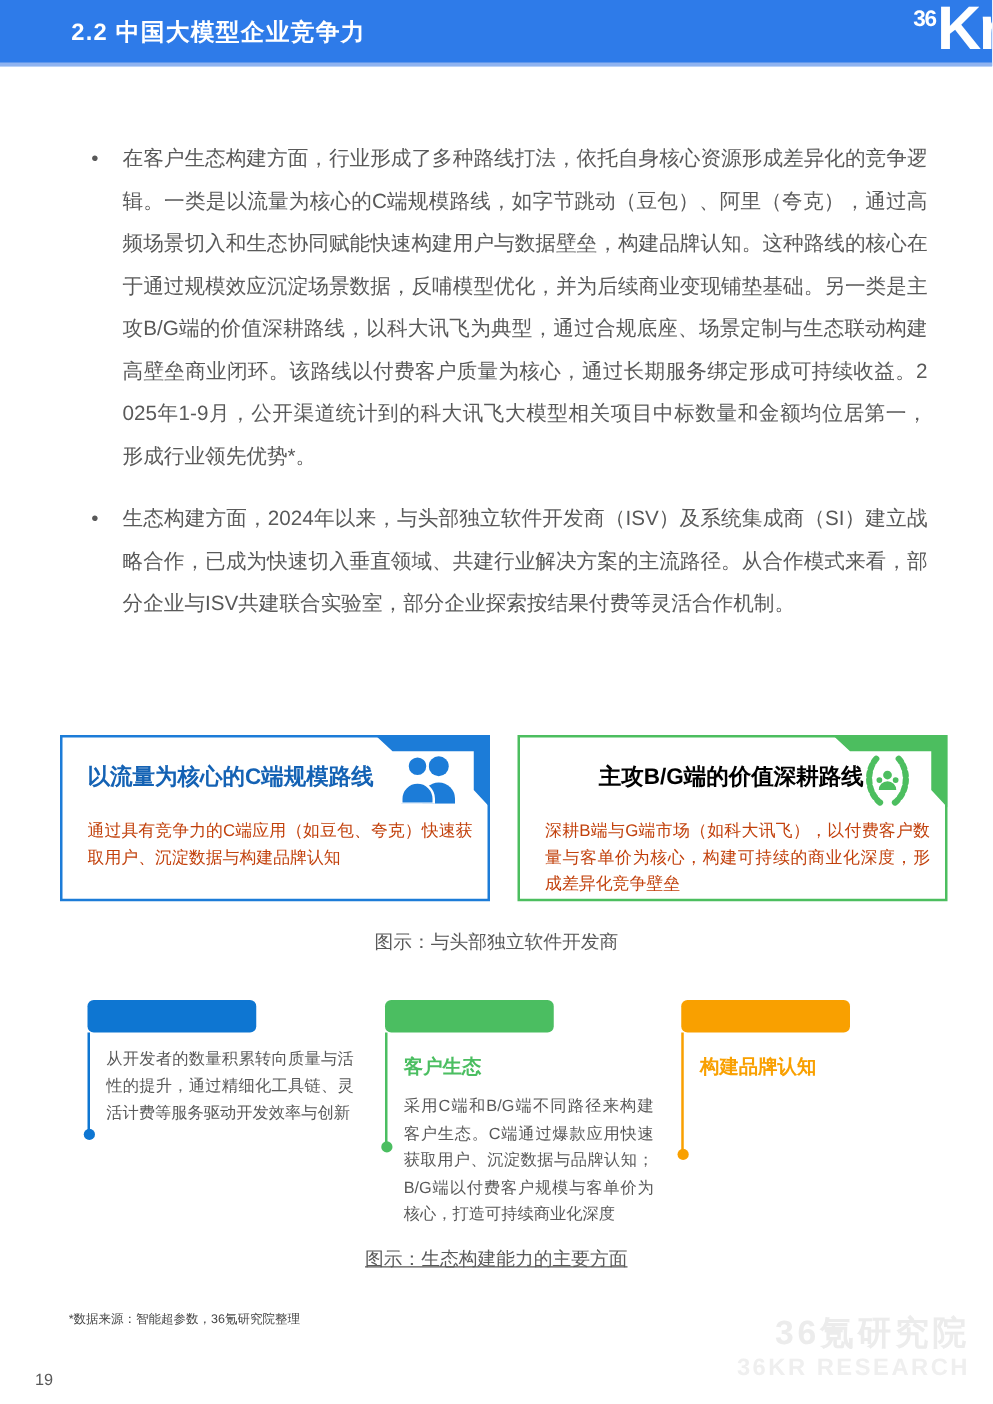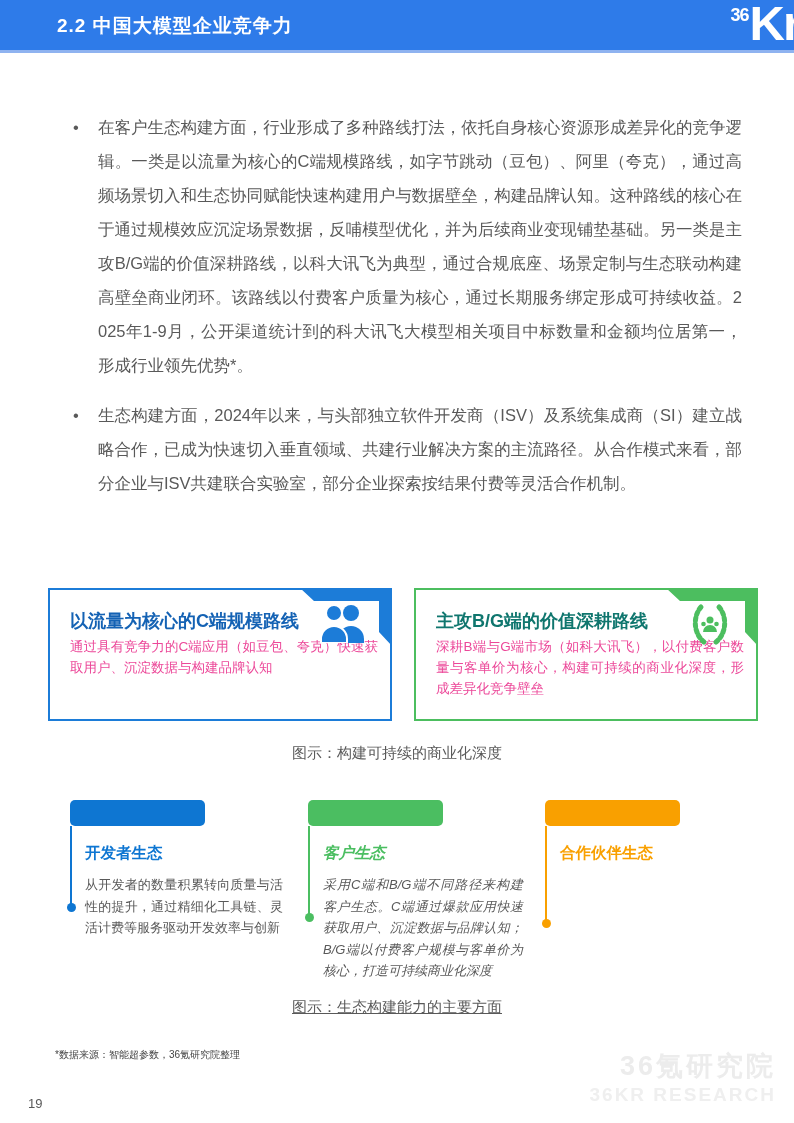--- a/index.html
+++ b/index.html
@@ -20,22 +20,22 @@
   .bullet{position:relative;padding-left:28px;font-size:16.5px;line-height:34px;color:#595959;
           text-align:justify;word-break:break-all;}
   .bullet + .bullet{margin-top:16px;}
   .bullet-marker{position:absolute;left:3px;top:0;color:#595959;}
 
   
   .routes{position:absolute;left:48px;top:588px;width:710px;height:133px;display:flex;gap:22px;}
   .route-card{position:relative;flex:1;background:#ffffff;border:2px solid currentColor;
               box-sizing:border-box;}
   .route-title{position:absolute;left:20px;top:19px;font-size:18px;font-weight:bold;white-space:nowrap;}
-  .route-desc{position:absolute;left:20px;top:46px;width:308px;font-size:13.5px;line-height:21px;
-              color:#ec4899;text-align:justify;word-break:break-all;}
+  .route-desc{position:absolute;left:20px;top:64px;width:308px;font-size:13.5px;line-height:21px;
+              color:#c2410c;text-align:justify;word-break:break-all;}
   .route-icon{position:absolute;top:13px;right:24px;line-height:0;}
   .corner{position:absolute;top:-2px;right:-2px;line-height:0;}
 
   
   .fig-caption{position:absolute;left:0;width:794px;text-align:center;font-size:15px;color:#595959;}
   .cap1{top:744px;} .cap2{top:998px;text-decoration:underline;}
 
   
   .eco-row{position:absolute;left:70px;top:800px;width:680px;height:195px;}
   .eco-col{position:absolute;top:0;}
@@ -103,60 +103,59 @@
         </svg>
       </div>
     </div>
 
     <div class="route-card" style="color: rgb(76, 190, 95);">
       <div class="corner">
         <svg width="92" height="58" viewBox="0 0 92 58">
           <polygon points="0,0 92,0 92,58 79,44 79,13 14,13" fill="currentColor"></polygon>
         </svg>
       </div>
-      <div class="route-title" style="color: #0f766e;">主攻B/G端的价值深耕路线</div>
+      <div class="route-title" style="color: #000000; margin-left: 43px;">主攻B/G端的价值深耕路线</div>
       <div class="route-desc">深耕B端与G端市场（如科大讯飞），以付费客户数量与客单价为核心，构建可持续的商业化深度，形成差异化竞争壁垒</div>
       <div class="route-icon">
         <svg width="44" height="44" viewBox="0 0 44 44">
           <path d="M13 4 C5 13 5 30 16 39" fill="none" stroke="currentColor" stroke-width="5" stroke-dasharray="3 3" stroke-linecap="round"></path>
           <path d="M31 4 C39 13 39 30 28 39" fill="none" stroke="currentColor" stroke-width="5" stroke-dasharray="3 3" stroke-linecap="round"></path>
           <circle cx="22" cy="17" r="3.5" fill="currentColor"></circle>
           <circle cx="15.5" cy="21" r="2.3" fill="currentColor"></circle>
           <circle cx="28.5" cy="21" r="2.3" fill="currentColor"></circle>
           <path d="M15 29 a7 7 0 0 1 14 0 z" fill="currentColor"></path>
         </svg>
       </div>
     </div>
   </div>
 
-  <div class="fig-caption cap1">图示：构建可持续的商业化深度</div>
+  <div class="fig-caption cap1">图示：与头部独立软件开发商</div>
 
   <div class="eco-row">
 
     <div class="eco-col c1" style="color: rgb(14, 118, 210);">
       <div class="eco-bar"></div>
       <div class="eco-line"></div>
       <div class="eco-dot"></div>
-      <div class="eco-title">开发者生态</div>
       <div class="eco-desc">从开发者的数量积累转向质量与活性的提升，通过精细化工具链、灵活计费等服务驱动开发效率与创新</div>
     </div>
 
-    <div class="eco-col c2" style="color: rgb(75, 190, 97); font-style: italic;">
+    <div class="eco-col c2" style="color: rgb(75, 190, 97);">
       <div class="eco-bar"></div>
       <div class="eco-line"></div>
       <div class="eco-dot"></div>
       <div class="eco-title">客户生态</div>
       <div class="eco-desc">采用C端和B/G端不同路径来构建客户生态。C端通过爆款应用快速获取用户、沉淀数据与品牌认知；B/G端以付费客户规模与客单价为核心，打造可持续商业化深度</div>
     </div>
 
     <div class="eco-col c3" style="color: rgb(249, 160, 0);">
       <div class="eco-bar"></div>
       <div class="eco-line"></div>
       <div class="eco-dot"></div>
-      <div class="eco-title">合作伙伴生态</div>
+      <div class="eco-title">构建品牌认知</div>
     </div>
   </div>
 
   <div class="fig-caption cap2">图示：生态构建能力的主要方面</div>
 
   <div class="footnote">*数据来源：智能超参数，36氪研究院整理</div>
   <div class="page-number">19</div>
   <div class="watermark">
     <div class="wm1">36氪研究院</div>
     <div class="wm2">36KR RESEARCH</div>

